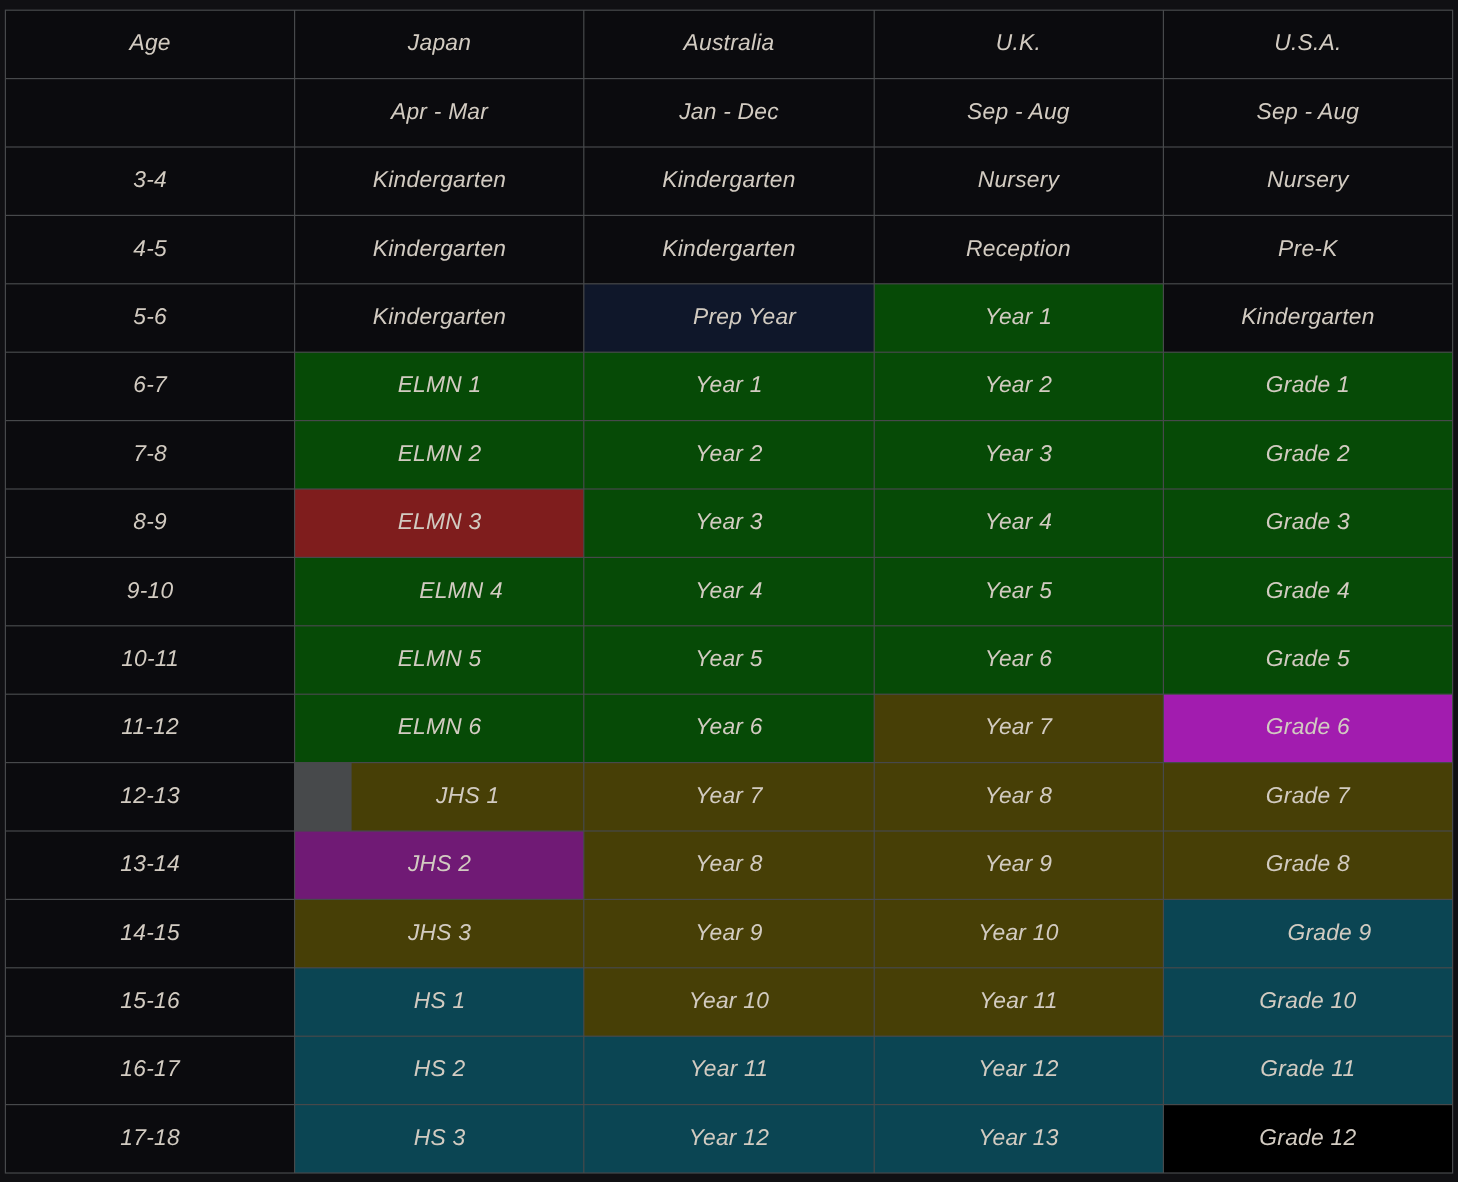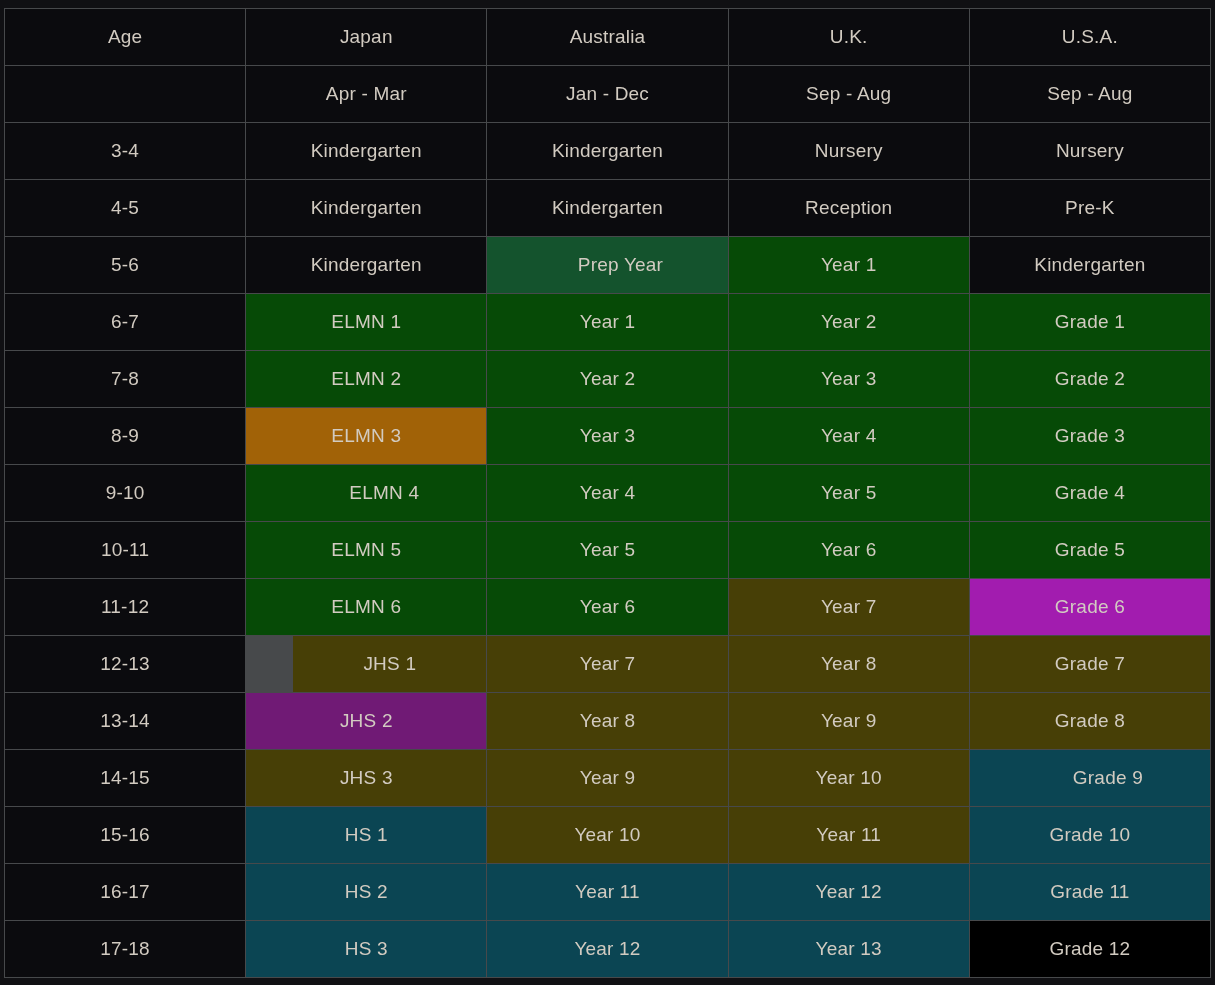--- a/index.html
+++ b/index.html
@@ -10,20 +10,21 @@
     height: 985px;
     background: #101013;
     font-family: "Liberation Sans", "DejaVu Sans", sans-serif;
   }
   .table-wrap {
     position: absolute;
     left: 4px;
     top: 8px;
     width: 1207px;
     height: 970px;
+    font-style: italic;
   }
   .grid {
     display: grid;
     grid-template-columns: repeat(5, 1fr);
     grid-auto-rows: 56px;
     gap: 1px;
     padding: 1px;
     background: #47494b; 
     width: 100%;
     height: 100%;
@@ -75,21 +76,21 @@
       <div class="cell">4-5</div>
       <div class="cell">Kindergarten</div>
       <div class="cell">Kindergarten</div>
       <div class="cell">Reception</div>
       <div class="cell">Pre-K</div>
     </div>
 
     <div class="row">
       <div class="cell">5-6</div>
       <div class="cell">Kindergarten</div>
-      <div class="cell" style="background-color: #14532d; padding-left: 26px;">Prep Year</div>
+      <div class="cell" style="background-color: #0f172a; padding-left: 26px;">Prep Year</div>
       <div class="cell" style="background-color: rgb(6, 74, 6);">Year 1</div>
       <div class="cell">Kindergarten</div>
     </div>
 
     <div class="row">
       <div class="cell">6-7</div>
       <div class="cell" style="background-color: rgb(6, 74, 6);">ELMN 1</div>
       <div class="cell" style="background-color: rgb(6, 74, 6);">Year 1</div>
       <div class="cell" style="background-color: rgb(6, 74, 6);">Year 2</div>
       <div class="cell" style="background-color: rgb(6, 74, 6);">Grade 1</div>
@@ -98,21 +99,21 @@
     <div class="row">
       <div class="cell">7-8</div>
       <div class="cell" style="background-color: rgb(6, 74, 6);">ELMN 2</div>
       <div class="cell" style="background-color: rgb(6, 74, 6);">Year 2</div>
       <div class="cell" style="background-color: rgb(6, 74, 6);">Year 3</div>
       <div class="cell" style="background-color: rgb(6, 74, 6);">Grade 2</div>
     </div>
 
     <div class="row">
       <div class="cell">8-9</div>
-      <div class="cell" style="background-color: #a16207; text-align: right;">ELMN 3</div>
+      <div class="cell" style="background-color: #7f1d1d; text-align: right;">ELMN 3</div>
       <div class="cell" style="background-color: rgb(6, 74, 6);">Year 3</div>
       <div class="cell" style="background-color: rgb(6, 74, 6);">Year 4</div>
       <div class="cell" style="background-color: rgb(6, 74, 6);">Grade 3</div>
     </div>
 
     <div class="row">
       <div class="cell">9-10</div>
       <div class="cell" style="background-color: rgb(6, 74, 6); padding-left: 36px;">ELMN 4</div>
       <div class="cell" style="background-color: rgb(6, 74, 6);">Year 4</div>
       <div class="cell" style="background-color: rgb(6, 74, 6);">Year 5</div>

